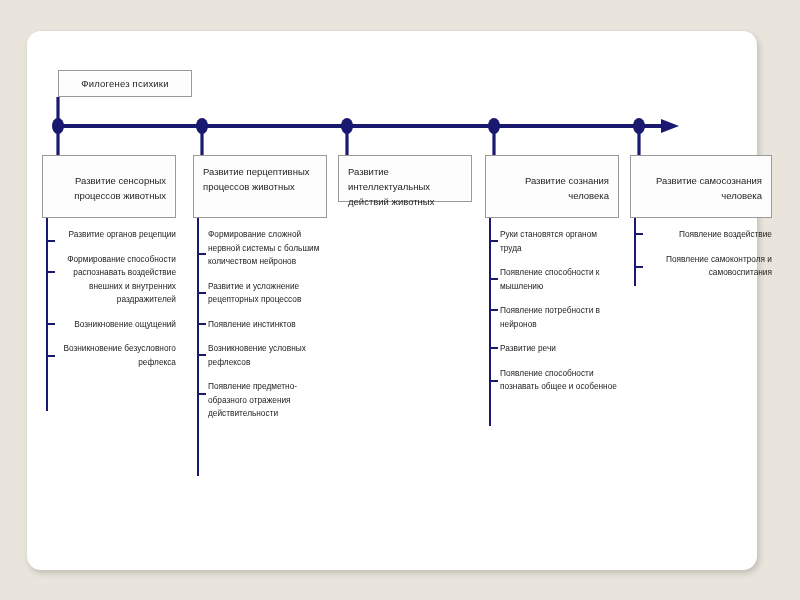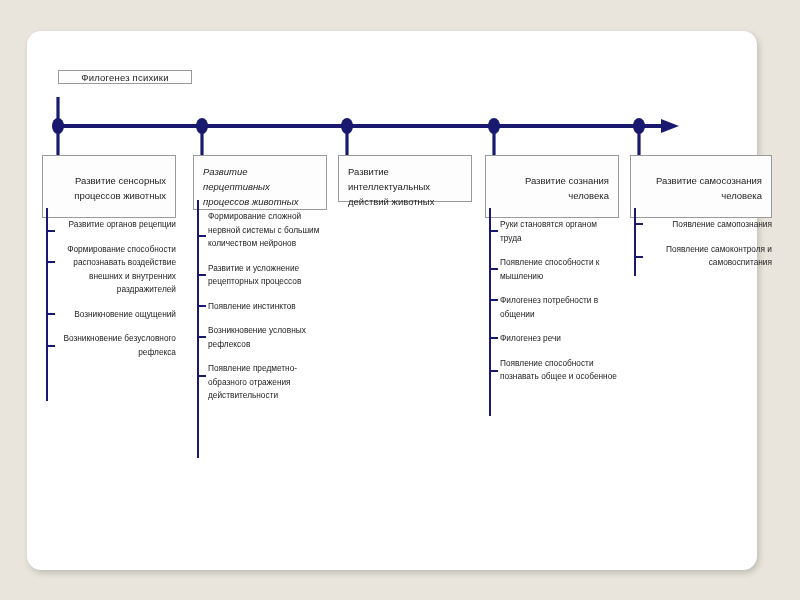--- a/index.html
+++ b/index.html
@@ -24,21 +24,21 @@
     border-radius: 14px;
     box-shadow: 2px 3px 6px rgba(0,0,0,0.18);
   }
 
   
   #root-box {
     position: absolute;
     left: 31px;
     top: 39px;
     width: 134px;
-    height: 14px;
+    height: 27px;
     border: 1px solid #9a9a9a;
     background: #fdfdfd;
     display: flex;
     align-items: center;
     justify-content: center;
     font-size: 9.5px;
     color: #232323;
     letter-spacing: .2px;
     box-sizing: border-box;
   }
@@ -66,20 +66,21 @@
     font-size: 9.5px;
     line-height: 15px;
     color: #232323;
   }
   .col-head.center-v {
     display: flex;
     align-items: center;
   }
   .items {
     position: relative;
+    margin-top: 10px;
     padding-left: 15px;
   }
   .spine {
     position: absolute;
     left: 4px;
     top: -10px;
     width: 2px;
     background: #191970;
   }
   .item {
@@ -159,21 +160,21 @@
         <span>Возникновение ощущений</span>
       </div>
       <div class="item">
         <span class="tick" style="top:13px;"></span>
         <span>Возникновение безусловного рефлекса</span>
       </div>
     </div>
   </div>
 
   <div class="column" id="col-1" style="left:166px; width:134px;">
-    <div class="col-head" style="height:55px;font-style:italic;">
+    <div class="col-head" style="height:63px;">
       <span>Развитие перцептивных процессов животных</span>
     </div>
     <div class="items">
       <div class="spine" style="height:258px;"></div>
       <div class="item">
         <span class="tick" style="top:25px;"></span>
         <span>Формирование сложной нервной системы с большим количеством нейронов</span>
       </div>
       <div class="item">
         <span class="tick" style="top:12px;"></span>
@@ -209,42 +210,42 @@
       <div class="item">
         <span class="tick" style="top:12px;"></span>
         <span>Руки становятся органом труда</span>
       </div>
       <div class="item">
         <span class="tick" style="top:12px;"></span>
         <span>Появление способности к мышлению</span>
       </div>
       <div class="item">
         <span class="tick" style="top:5px;"></span>
-        <span>Филогенез потребности в общении</span>
-      </div>
-      <div class="item">
-        <span class="tick" style="top:5px;"></span>
-        <span>Филогенез речи</span>
+        <span>Появление потребности в нейронов</span>
+      </div>
+      <div class="item">
+        <span class="tick" style="top:5px;"></span>
+        <span>Развитие речи</span>
       </div>
       <div class="item">
         <span class="tick" style="top:13px;"></span>
         <span>Появление способности познавать общее и особенное</span>
       </div>
     </div>
   </div>
 
   <div class="column" id="col-4" style="left:603px; width:142px;text-align:right;">
     <div class="col-head center-v" style="height:63px;">
       <span>Развитие самосознания человека</span>
     </div>
     <div class="items">
       <div class="spine" style="height:68px;"></div>
       <div class="item">
         <span class="tick" style="top:5px;"></span>
-        <span>Появление самопознания</span>
+        <span>Появление воздействие</span>
       </div>
       <div class="item">
         <span class="tick" style="top:13px;"></span>
         <span>Появление самоконтроля и самовоспитания</span>
       </div>
     </div>
   </div>
 
 </div>
 

